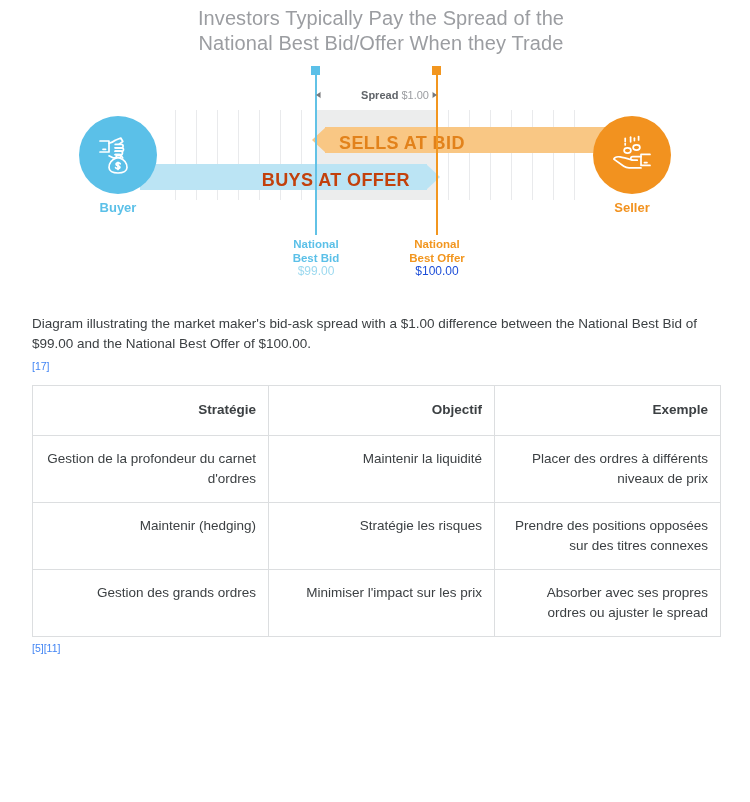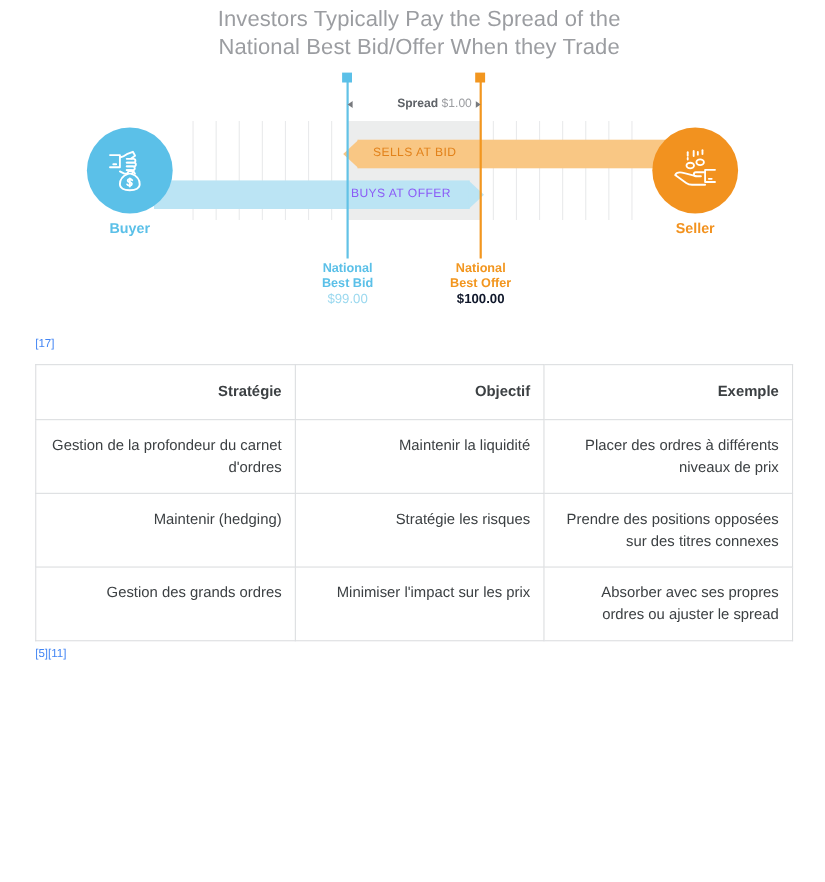--- a/index.html
+++ b/index.html
@@ -130,37 +130,37 @@
   }
   .flow .tip {
     position: absolute;
     top: 0;
     width: 0; height: 0;
     border-top: 13px solid transparent;
     border-bottom: 13px solid transparent;
   }
   .flow .txt {
     position: absolute;
-    font-size: 11px;
-    font-weight: 400;
+    font-size: 18px;
+    font-weight: 700;
     letter-spacing: 0.4px;
     white-space: nowrap;
   }
 
   
   .flow-sells { left: 312px; top: 127px; width: 300px; }
   .flow-sells .bar { left: 13px; right: 0; background: #f9c784; }
   .flow-sells .tip { left: 0; border-right: 14px solid #f9c784; }
   .flow-sells .txt { left: 27px; top: 6px; color: #e2821b; }
 
   
   .flow-buys { left: 140px; top: 164px; width: 300px; }
   .flow-buys .bar { left: 0; right: 13px; background: #bbe4f4; }
   .flow-buys .tip { right: 0; border-left: 14px solid #bbe4f4; }
-  .flow-buys .txt { right: 30px; top: 6px; color: #8b5cf6; }
+  .flow-buys .txt { right: 30px; top: 6px; color: #c2410c; }
 
   
   .actor {
     position: absolute;
     width: 78px; height: 78px;
     border-radius: 50%;
     display: flex;
     align-items: center;
     justify-content: center;
   }
@@ -185,21 +185,21 @@
     text-align: center;
     top: 238px;
     font-size: 11.5px;
     line-height: 13.5px;
     font-weight: 700;
   }
   .price-caption .amt { font-weight: 400; font-size: 12px; }
   .price-caption.bid   { left: 256px; color: #5bc0e8; }
   .price-caption.bid .amt { color: #9cd9ef; }
   .price-caption.offer { left: 377px; color: #f2961f; }
-  .price-caption.offer .amt { color: #0f172a; font-weight: bold; }
+  .price-caption.offer .amt { color: #1d4ed8; }
 
   
   .article {
     padding: 0 32px;
     width: 750px;
   }
   .caption-text {
     font-size: 13.5px;
     line-height: 20px;
     color: #3c4043;
@@ -344,20 +344,21 @@
   </div>
   <div class="price-caption offer">
     <div>National</div>
     <div>Best Offer</div>
     <div class="amt">$100.00</div>
   </div>
 </div>
 
 <div class="article">
 
+  <p class="caption-text">Diagram illustrating the market maker's bid-ask spread with a $1.00 difference between the National Best Bid of $99.00 and the National Best Offer of $100.00.</p>
 
   <a class="cite">[17]</a>
 
   <table class="strategy">
     <colgroup>
         <col class="c1">
         <col class="c2">
         <col class="c3">
       </colgroup>
     <thead>

